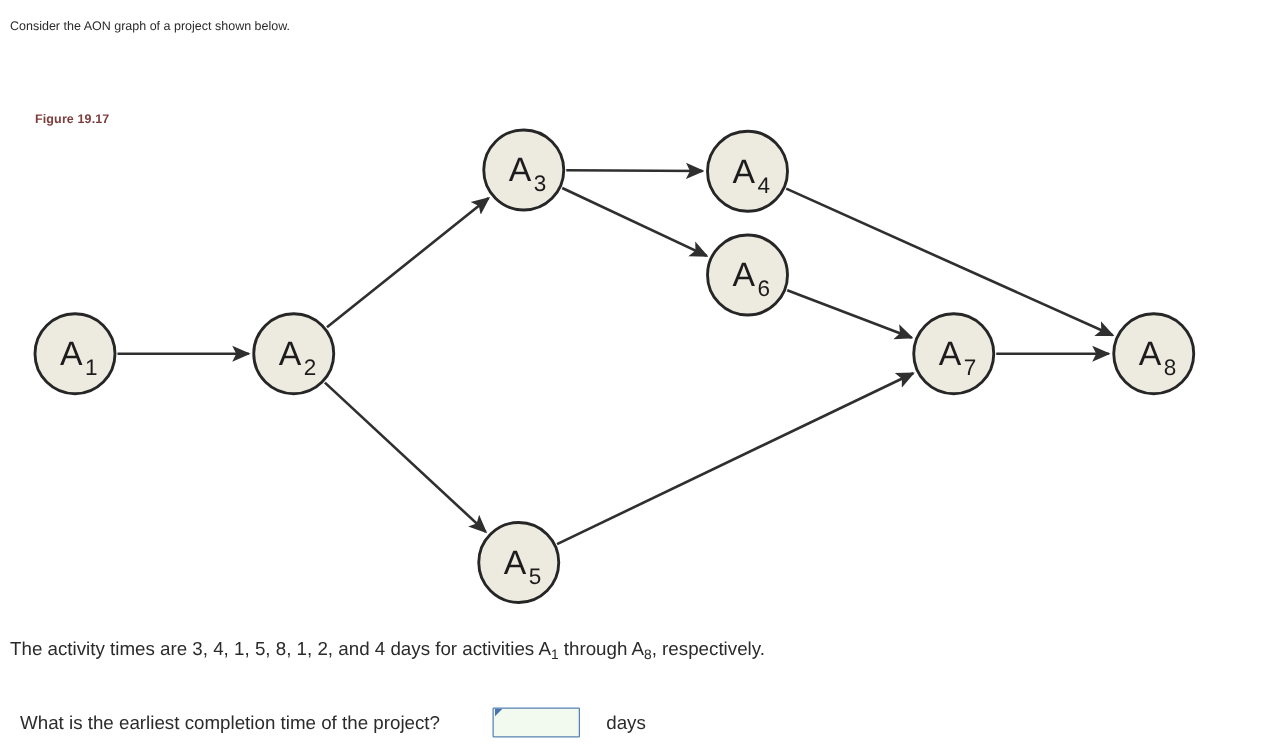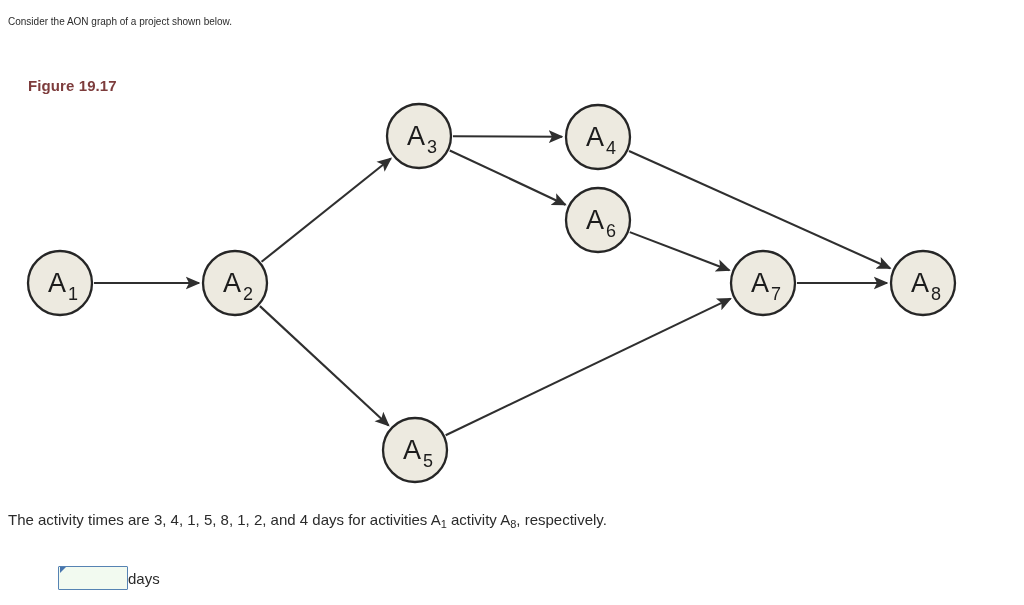--- a/index.html
+++ b/index.html
@@ -24,22 +24,22 @@
     top: 12px;
     font-size: 10px;
     line-height: 20px;
     color: #2b2b2b;
     white-space: nowrap;
   }
 
   .figure-label {
     position: absolute;
     left: 28px;
-    top: 77px;
-    font-size: 15px;
+    top: 90px;
+    font-size: 10px;
     font-weight: bold;
     color: #7d3c3c;
     letter-spacing: 0.1px;
     white-space: nowrap;
   }
 
   #aon-figure {
     position: absolute;
     left: 0px;
     top: 95px;
@@ -111,21 +111,21 @@
     top: 1px;
     width: 0;
     height: 0;
     border-left: 6px solid #4774ad;
     border-bottom: 6px solid transparent;
     pointer-events: none;
   }
   .unit-label {
     font-size: 15px;
     color: #2b2b2b;
-    margin-left: 0;
+    margin-left: 21px;
   }
 </style>
 </head>
 <body>
 
 <div class="intro-text">Consider the AON graph of a project shown below.</div>
 
 <div class="figure-label">Figure 19.17</div>
 
 <svg id="aon-figure" viewBox="0 0 1000 400">
@@ -183,22 +183,23 @@
       </g>
       <g>
         <circle cx="923" cy="188" r="32" fill="#edeae0" stroke="#262626" stroke-width="2.3"></circle>
         <text x="920" y="197" text-anchor="middle" class="node-label-main">A</text>
         <text x="936" y="205" text-anchor="middle" class="node-label-sub">8</text>
       </g>
     </g>
 </svg>
 
 <div class="times-text">
-  <span>The activity times are 3, 4, 1, 5, 8, 1, 2, and 4 days for activities A</span><sub>1</sub><span> activity A</span><sub>8</sub><span>, respectively.</span>
+  <span>The activity times are 3, 4, 1, 5, 8, 1, 2, and 4 days for activities A</span><sub>1</sub><span> through A</span><sub>8</sub><span>, respectively.</span>
 </div>
 
 <div class="question-row">
+  <span class="question-text">What is the earliest completion time of the project?</span>
   <span class="answer-field-wrap">
     <input class="answer-field" type="text" value="" style="">
     <span class="field-flag"></span>
   </span>
   <span class="unit-label">days</span>
 </div>
 
 </body></html>

